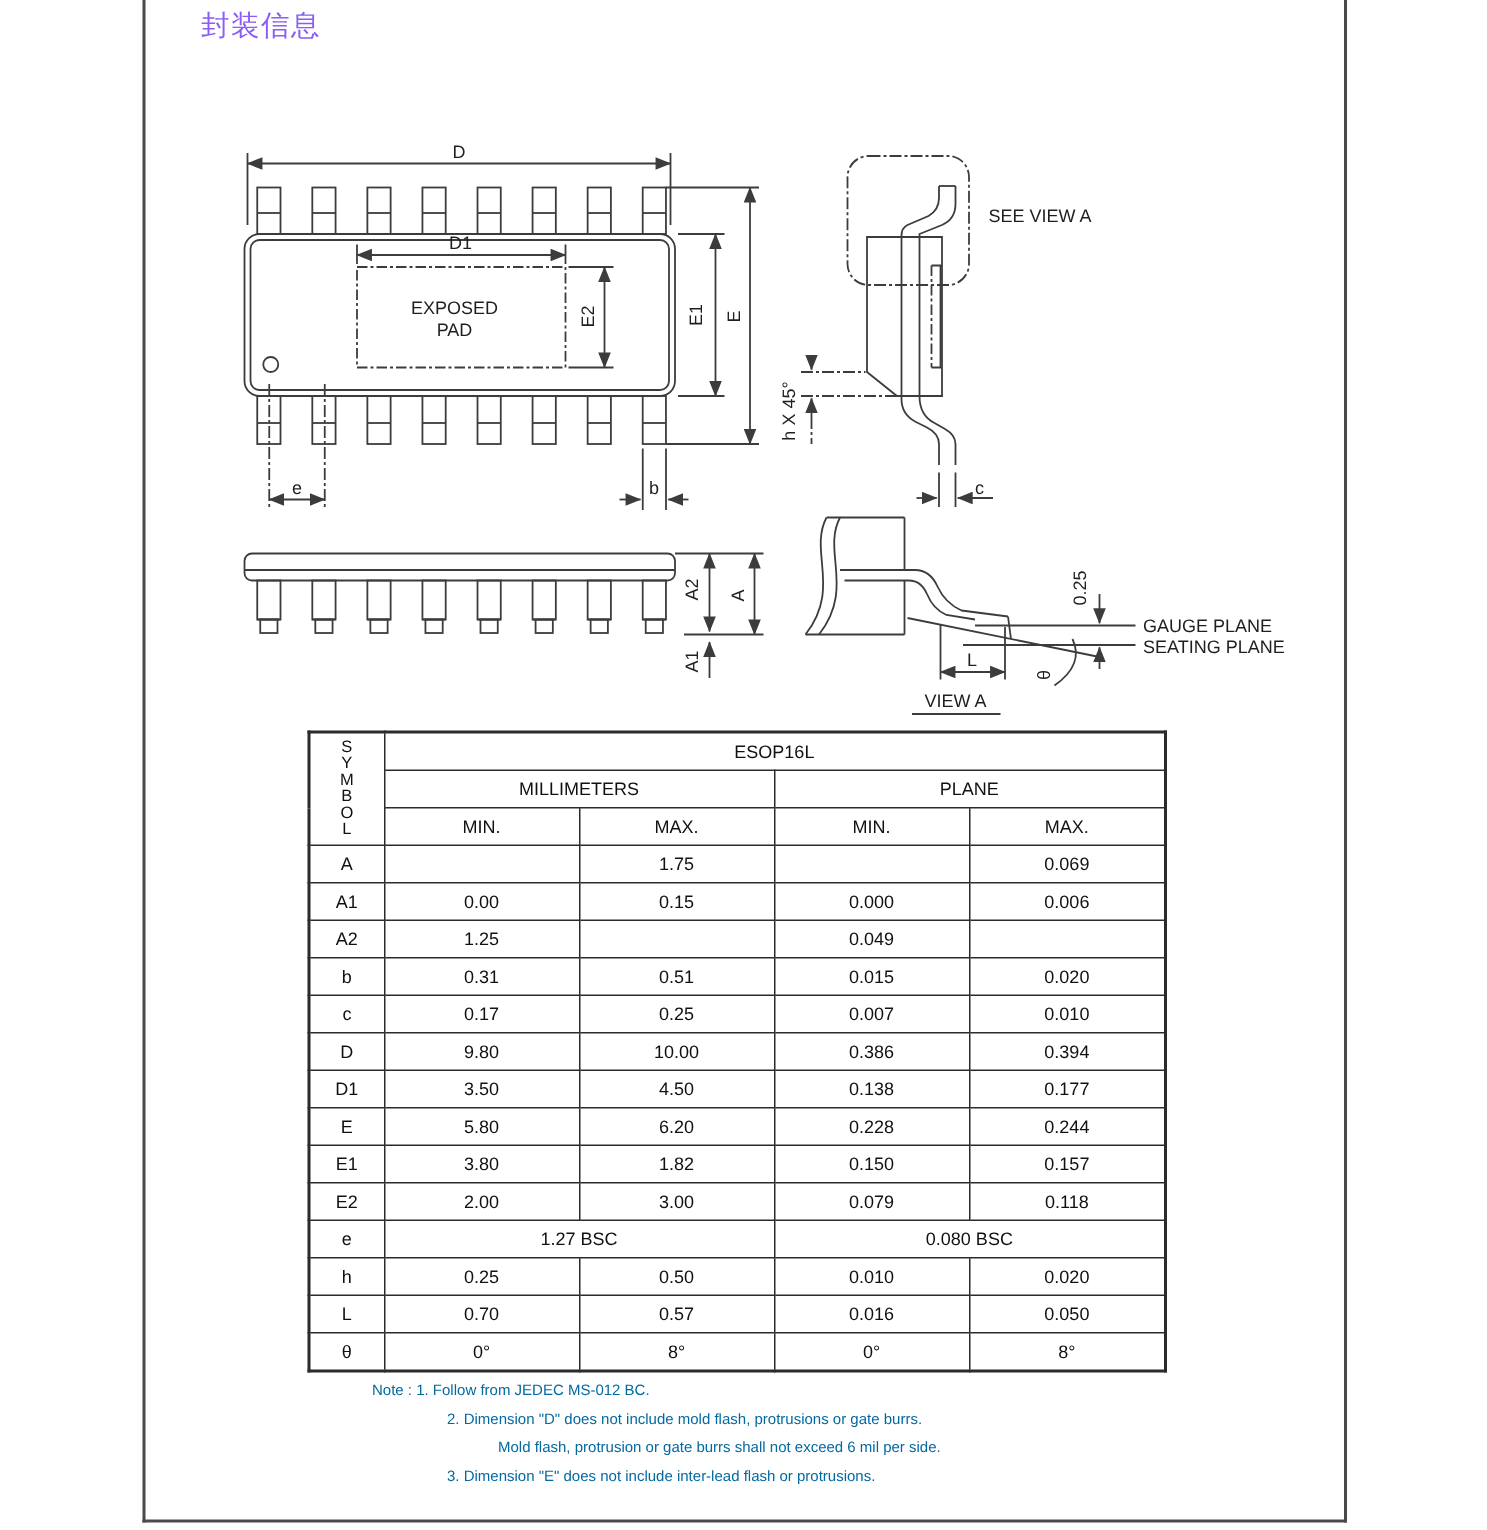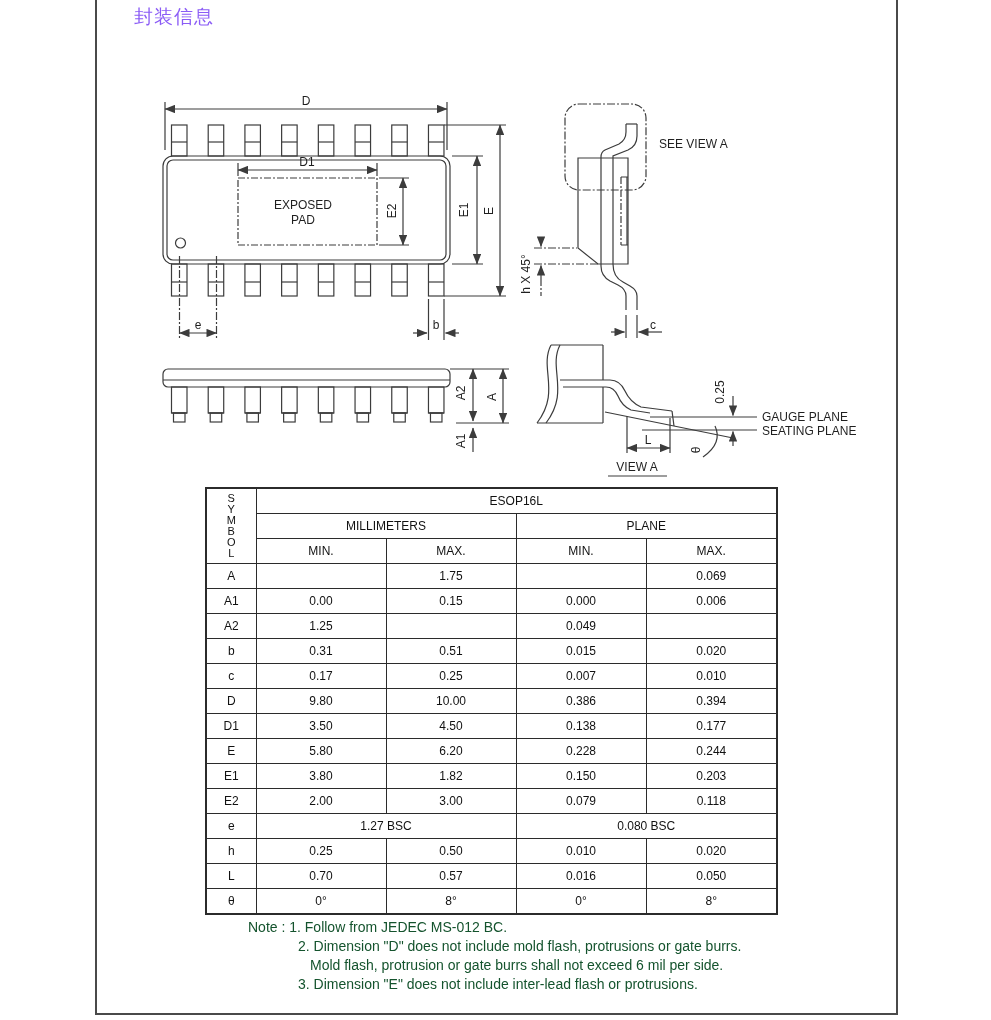--- a/index.html
+++ b/index.html
@@ -17,23 +17,23 @@
   svg .sm{font-size:11.5px;}
   svg .md{font-size:12.5px;}
   
   .tblwrap{position:absolute;left:205px;top:487px;}
   table.dim{border-collapse:collapse;width:571px;table-layout:fixed;}
   table.dim td{border:1px solid #2b2b2b;text-align:center;font-size:12px;color:#111;
                height:24px;padding:0;vertical-align:middle;}
   table.dim{border:2px solid #2b2b2b;}
   .sym-vert{width:13px;margin:0 auto;word-break:break-all;line-height:11px;font-size:11px;text-align:center;}
   
-  .notes{position:absolute;left:248px;top:918px;font-size:14px;line-height:19px;color:#14532d;}
+  .notes{position:absolute;left:248px;top:918px;font-size:10px;line-height:19px;color:#0369a1;}
   .note-l1{margin-left:50px;}
-  .note-l2{margin-left:62px;}
+  .note-l2{margin-left:84px;}
 </style>
 </head>
 <body>
 
 <div id="page">
 
   <div class="frame-v frame-left"></div>
   <div class="frame-v frame-right"></div>
   <div class="frame-bottom"></div>
 
@@ -307,21 +307,21 @@
             <td>5.80</td>
             <td>6.20</td>
             <td>0.228</td>
             <td>0.244</td>
           </tr>
           <tr>
             <td>E1</td>
             <td>3.80</td>
             <td>1.82</td>
             <td>0.150</td>
-            <td>0.203</td>
+            <td>0.157</td>
           </tr>
           <tr>
             <td>E2</td>
             <td>2.00</td>
             <td>3.00</td>
             <td>0.079</td>
             <td>0.118</td>
           </tr>
           <tr>
             <td>e</td>

